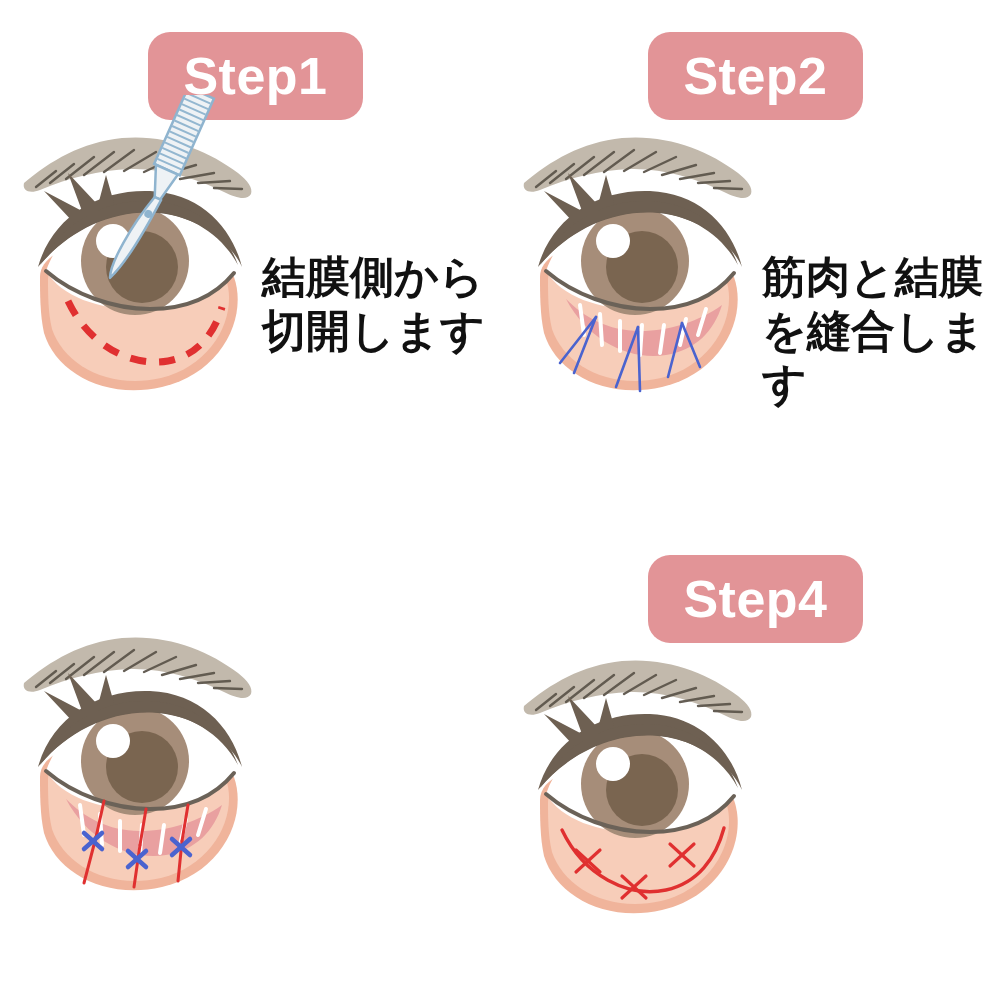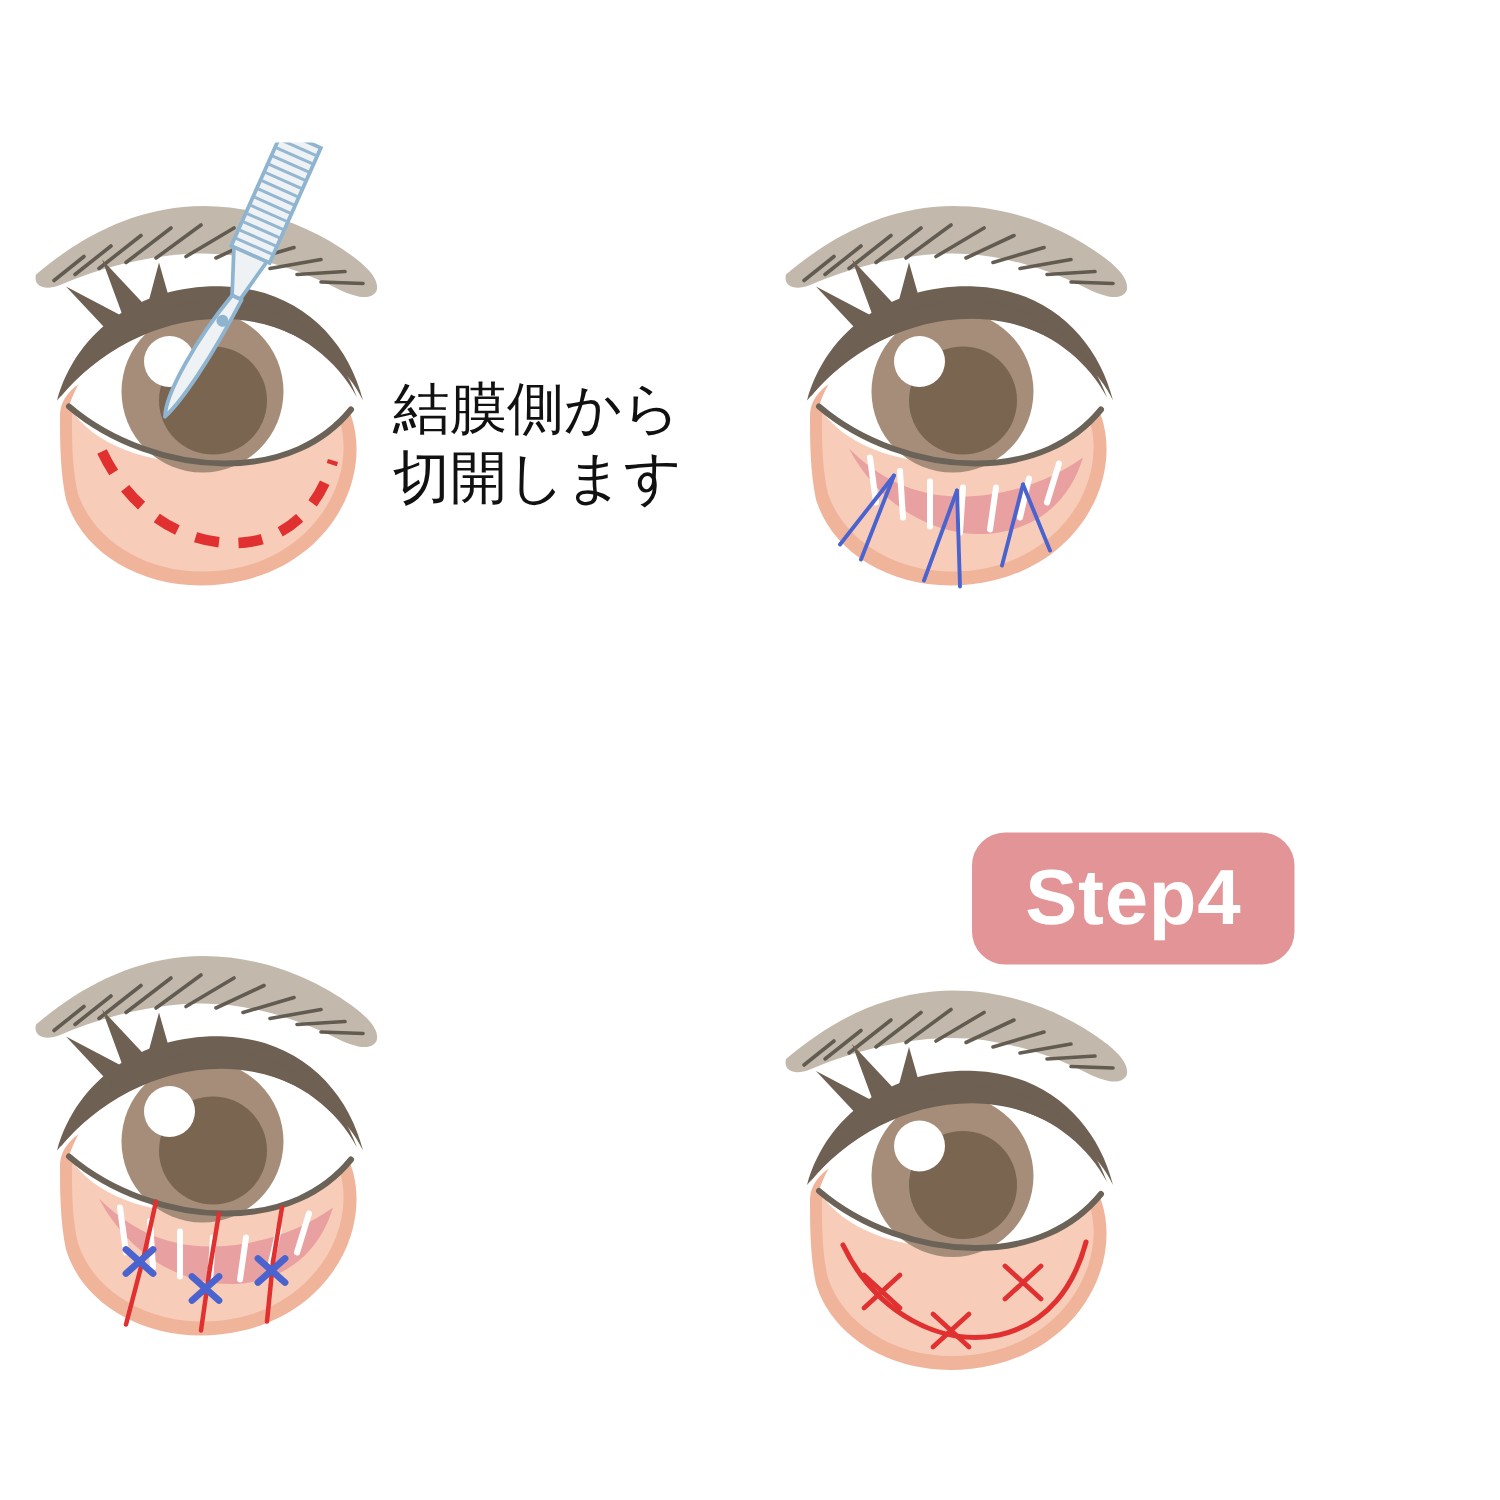--- a/index.html
+++ b/index.html
@@ -36,36 +36,39 @@
   }
 
   .eye-art{position:absolute;left:10px;top:95px;width:280px;height:330px;z-index:6;}
 
   .caption{
     position:absolute;
     left:262px;
     top:250px;
     width:235px;
     color:#111111;
-    font-size:38px;
-    font-weight:normal;
+    font-size:44px;
+    font-weight:bold;
     line-height:1.22;
     letter-spacing:0px;
     white-space:pre-line;
     z-index:7;
   }
   .cap-2{top:250px;}
 </style>
 </head>
 <body>
 
 <div class="board">
 
   <div class="step-panel p1">
 
+    <div class="badge">
+      <span class="badge-label">Step1</span>
+    </div>
 
     <svg class="eye-art" viewBox="0 0 280 330">
 
       <g>
         <path d="M14 88 C40 66 72 47 112 43 C156 39 198 55 228 78 C238 86 243 93 241 99 C237 106 226 103 214 97 C186 83 152 73 120 74 C90 75 58 83 30 95 C20 99 12 96 14 88 Z" fill="#c2b9ac"></path>
         <g stroke="#5d564c" stroke-width="2.4" stroke-linecap="round" fill="none" opacity="0.95">
           <path d="M26 92 L46 76"></path>
             <path d="M40 88 L64 69"></path>
             <path d="M56 84 L84 62"></path>
           <path d="M74 80 L104 57"></path>
@@ -126,20 +129,23 @@
         <circle cx="147" cy="122" r="4" fill="#8fb4cf"></circle>
       </g>
     </svg>
 
     <div class="caption">結膜側から
 切開します</div>
   </div>
 
   <div class="step-panel p2">
 
+    <div class="badge">
+      <span class="badge-label">Step2</span>
+    </div>
 
     <svg class="eye-art" viewBox="0 0 280 330">
       <g>
         <path d="M14 88 C40 66 72 47 112 43 C156 39 198 55 228 78 C238 86 243 93 241 99 C237 106 226 103 214 97 C186 83 152 73 120 74 C90 75 58 83 30 95 C20 99 12 96 14 88 Z" fill="#c2b9ac"></path>
         <g stroke="#5d564c" stroke-width="2.4" stroke-linecap="round" fill="none" opacity="0.95">
           <path d="M26 92 L46 76"></path>
             <path d="M40 88 L64 69"></path>
             <path d="M56 84 L84 62"></path>
           <path d="M74 80 L104 57"></path>
             <path d="M94 77 L124 55"></path>
@@ -189,20 +195,23 @@
       <g stroke="#4a63cf" stroke-width="2.6" fill="none" stroke-linecap="round">
         <path d="M86 222 L50 268"></path>
           <path d="M86 222 L64 278"></path>
         <path d="M128 232 L106 292"></path>
           <path d="M128 232 L130 296"></path>
         <path d="M172 228 L158 282"></path>
           <path d="M172 228 L190 272"></path>
       </g>
     </svg>
 
+    <div class="caption cap-2">筋肉と結膜
+を縫合しま
+す</div>
   </div>
 
   <div class="step-panel p3">
 
 
     <svg class="eye-art" viewBox="0 0 280 330">
       <g>
         <path d="M14 88 C40 66 72 47 112 43 C156 39 198 55 228 78 C238 86 243 93 241 99 C237 106 226 103 214 97 C186 83 152 73 120 74 C90 75 58 83 30 95 C20 99 12 96 14 88 Z" fill="#c2b9ac"></path>
         <g stroke="#5d564c" stroke-width="2.4" stroke-linecap="round" fill="none" opacity="0.95">
           <path d="M26 92 L46 76"></path>

